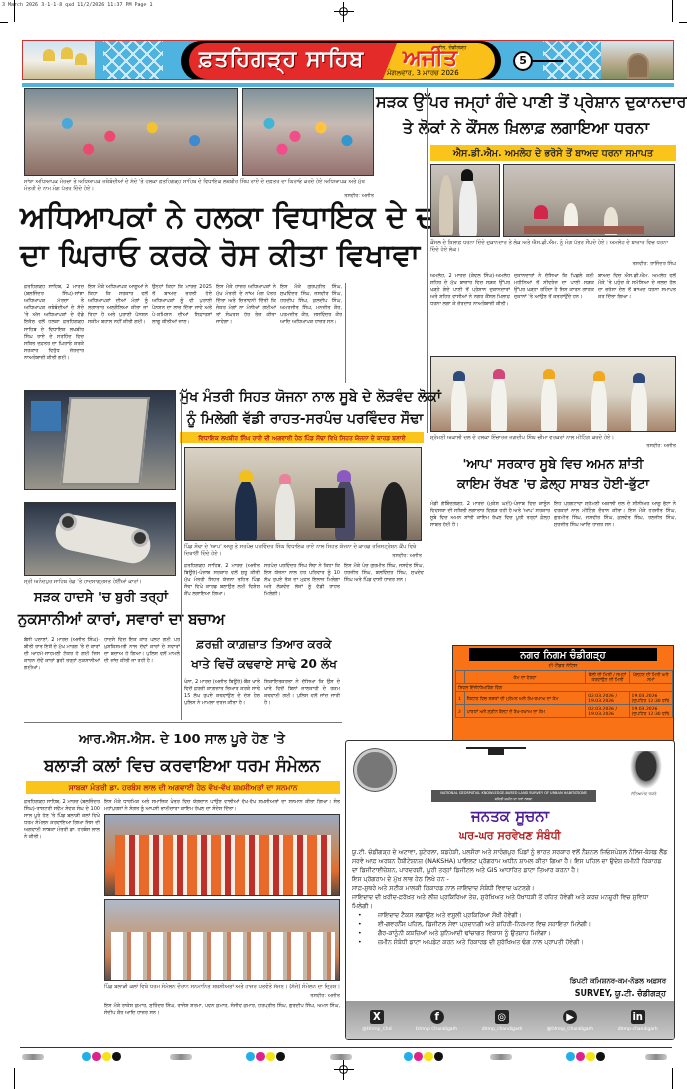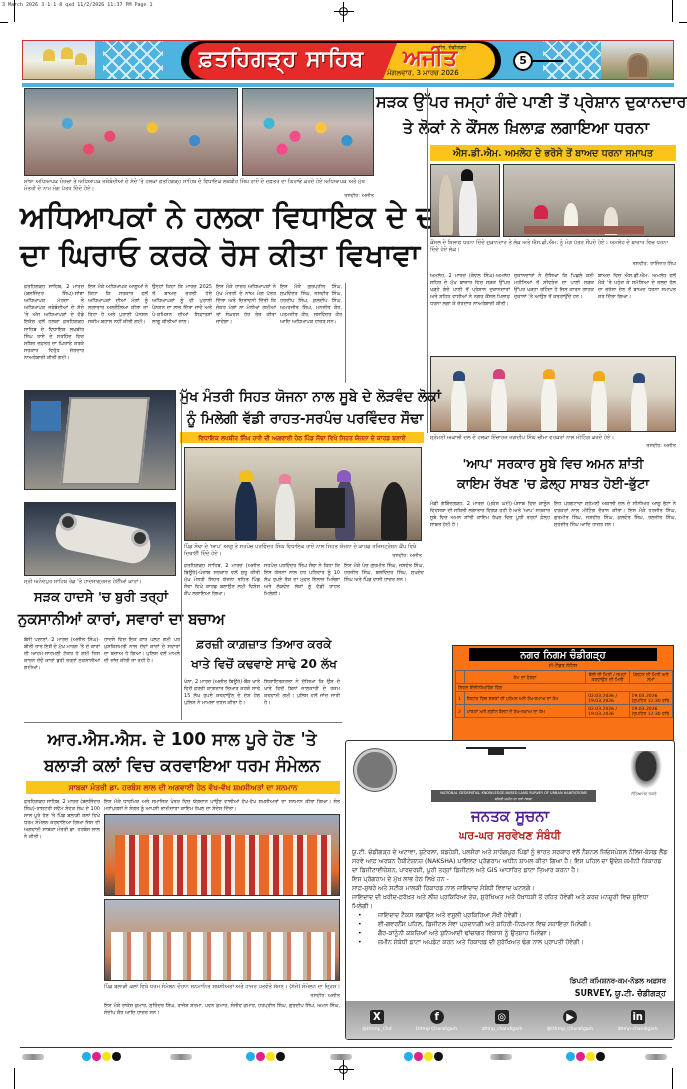--- a/index.html
+++ b/index.html
@@ -262,21 +262,21 @@
     <div>ਵਧੇਰੇ ਜਾਣਕਾਰੀ ਲਈ ਵੈੱਬਸਾਈਟ etenders.chd.nic.in ਅਤੇ mcchandigarh.gov.in ਦੇਖੋ</div>
     <div style="display:flex; justify-content:space-between;">
       <span>ਫ਼ੋਨ: 0172-4600000</span>
       <span>ਕਾਰਜਕਾਰੀ ਇੰਜੀਨੀਅਰ</span>
     </div>
   </div>
 </div>
 
 <div class="hline" style="left:24px; top:722px; width:318px;"></div>
 
-<div class="headline" style="left:20px; top:726px; width:324px; font-size:17px; line-height:26px;">ਆਰ.ਐਸ.ਐਸ. ਦੇ 100 ਸਾਲ ਪੂਰੇ ਹੋਣ 'ਤੇ</div>
+<div class="headline" style="left:20px; top:726px; width:324px; font-size:13px; line-height:26px;">ਆਰ.ਐਸ.ਐਸ. ਦੇ 100 ਸਾਲ ਪੂਰੇ ਹੋਣ 'ਤੇ</div>
 <div class="headline" style="left:20px; top:752px; width:324px; font-size:17px; line-height:26px;">ਬਲਾੜੀ ਕਲਾਂ ਵਿਚ ਕਰਵਾਇਆ ਧਰਮ ਸੰਮੇਲਨ</div>
 <div class="subhead-yellow" style="left:26px; top:781px; width:314px; height:13px; font-size:7.5px; line-height:13px; color:#b01818;">ਸਾਬਕਾ ਮੰਤਰੀ ਡਾ. ਹਰਬੰਸ ਲਾਲ ਦੀ ਅਗਵਾਈ ਹੇਠ ਵੱਖ-ਵੱਖ ਸ਼ਖ਼ਸੀਅਤਾਂ ਦਾ ਸਨਮਾਨ</div>
 <div class="col" style="left:24px; top:798px; width:76px; height:242px;">ਫ਼ਤਹਿਗੜ੍ਹ ਸਾਹਿਬ, 2 ਮਾਰਚ (ਬਲਜਿੰਦਰ ਸਿੰਘ)-ਰਾਸ਼ਟਰੀ ਸਵੈਮ ਸੇਵਕ ਸੰਘ ਦੇ 100 ਸਾਲ ਪੂਰੇ ਹੋਣ 'ਤੇ ਪਿੰਡ ਬਲਾੜੀ ਕਲਾਂ ਵਿਖੇ ਧਰਮ ਸੰਮੇਲਨ ਕਰਵਾਇਆ ਗਿਆ ਜਿਸ ਦੀ ਅਗਵਾਈ ਸਾਬਕਾ ਮੰਤਰੀ ਡਾ. ਹਰਬੰਸ ਲਾਲ ਨੇ ਕੀਤੀ।</div>
 <div class="col" style="left:104px; top:798px; width:236px; height:14px;">ਇਸ ਮੌਕੇ ਧਾਰਮਿਕ ਅਤੇ ਸਮਾਜਿਕ ਖੇਤਰ ਵਿਚ ਯੋਗਦਾਨ ਪਾਉਣ ਵਾਲੀਆਂ ਵੱਖ-ਵੱਖ ਸ਼ਖ਼ਸੀਅਤਾਂ ਦਾ ਸਨਮਾਨ ਕੀਤਾ ਗਿਆ। ਸੰਤ ਮਹਾਂਪੁਰਸ਼ਾਂ ਨੇ ਸੰਗਤ ਨੂੰ ਆਪਸੀ ਭਾਈਚਾਰਾ ਕਾਇਮ ਰੱਖਣ ਦਾ ਸੰਦੇਸ਼ ਦਿੱਤਾ।</div>
 <div class="photo stage" style="left:104px; top:814px; width:236px; height:82px;">
   <div style="position:absolute; left:10px; top:20px; width:216px; height:62px; background:repeating-linear-gradient(90deg,#e8692a 0 10px,#f4efe6 10px 14px,#c0302a 14px 20px,#f4efe6 20px 24px);"></div>
 </div>
 <div class="photo stage" style="left:104px; top:899px; width:236px; height:82px; filter:saturate(.6) brightness(1.1);">
   <div style="position:absolute; left:6px; top:32px; width:224px; height:50px; background:repeating-linear-gradient(90deg,#f2efe8 0 12px,#b8a78e 12px 16px,#e06b3a 16px 20px);"></div>
 </div>

